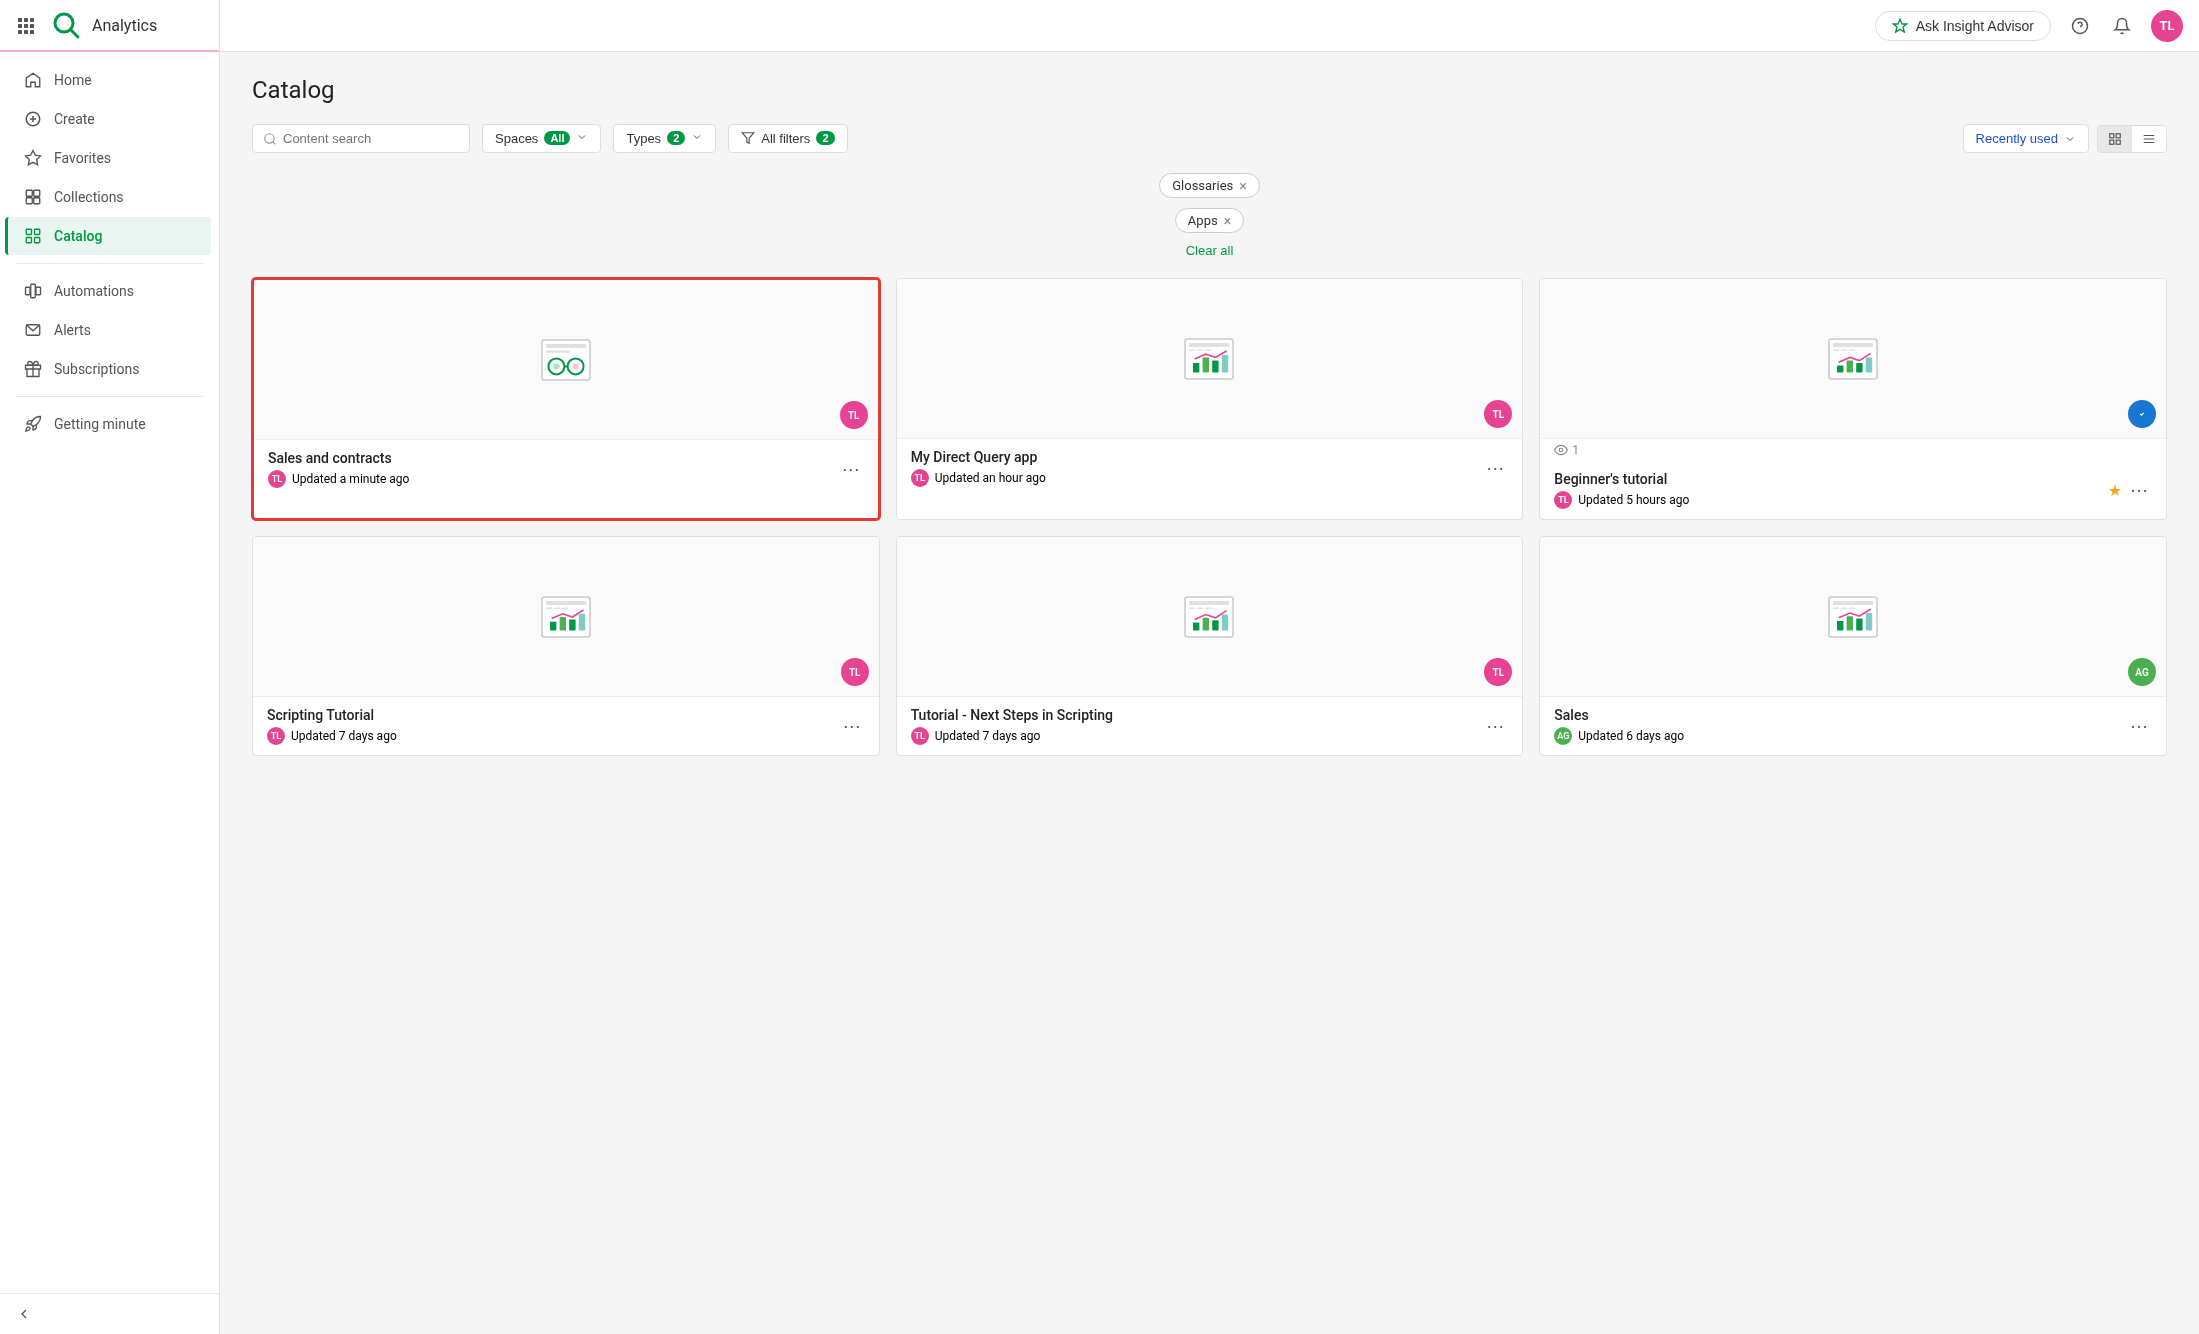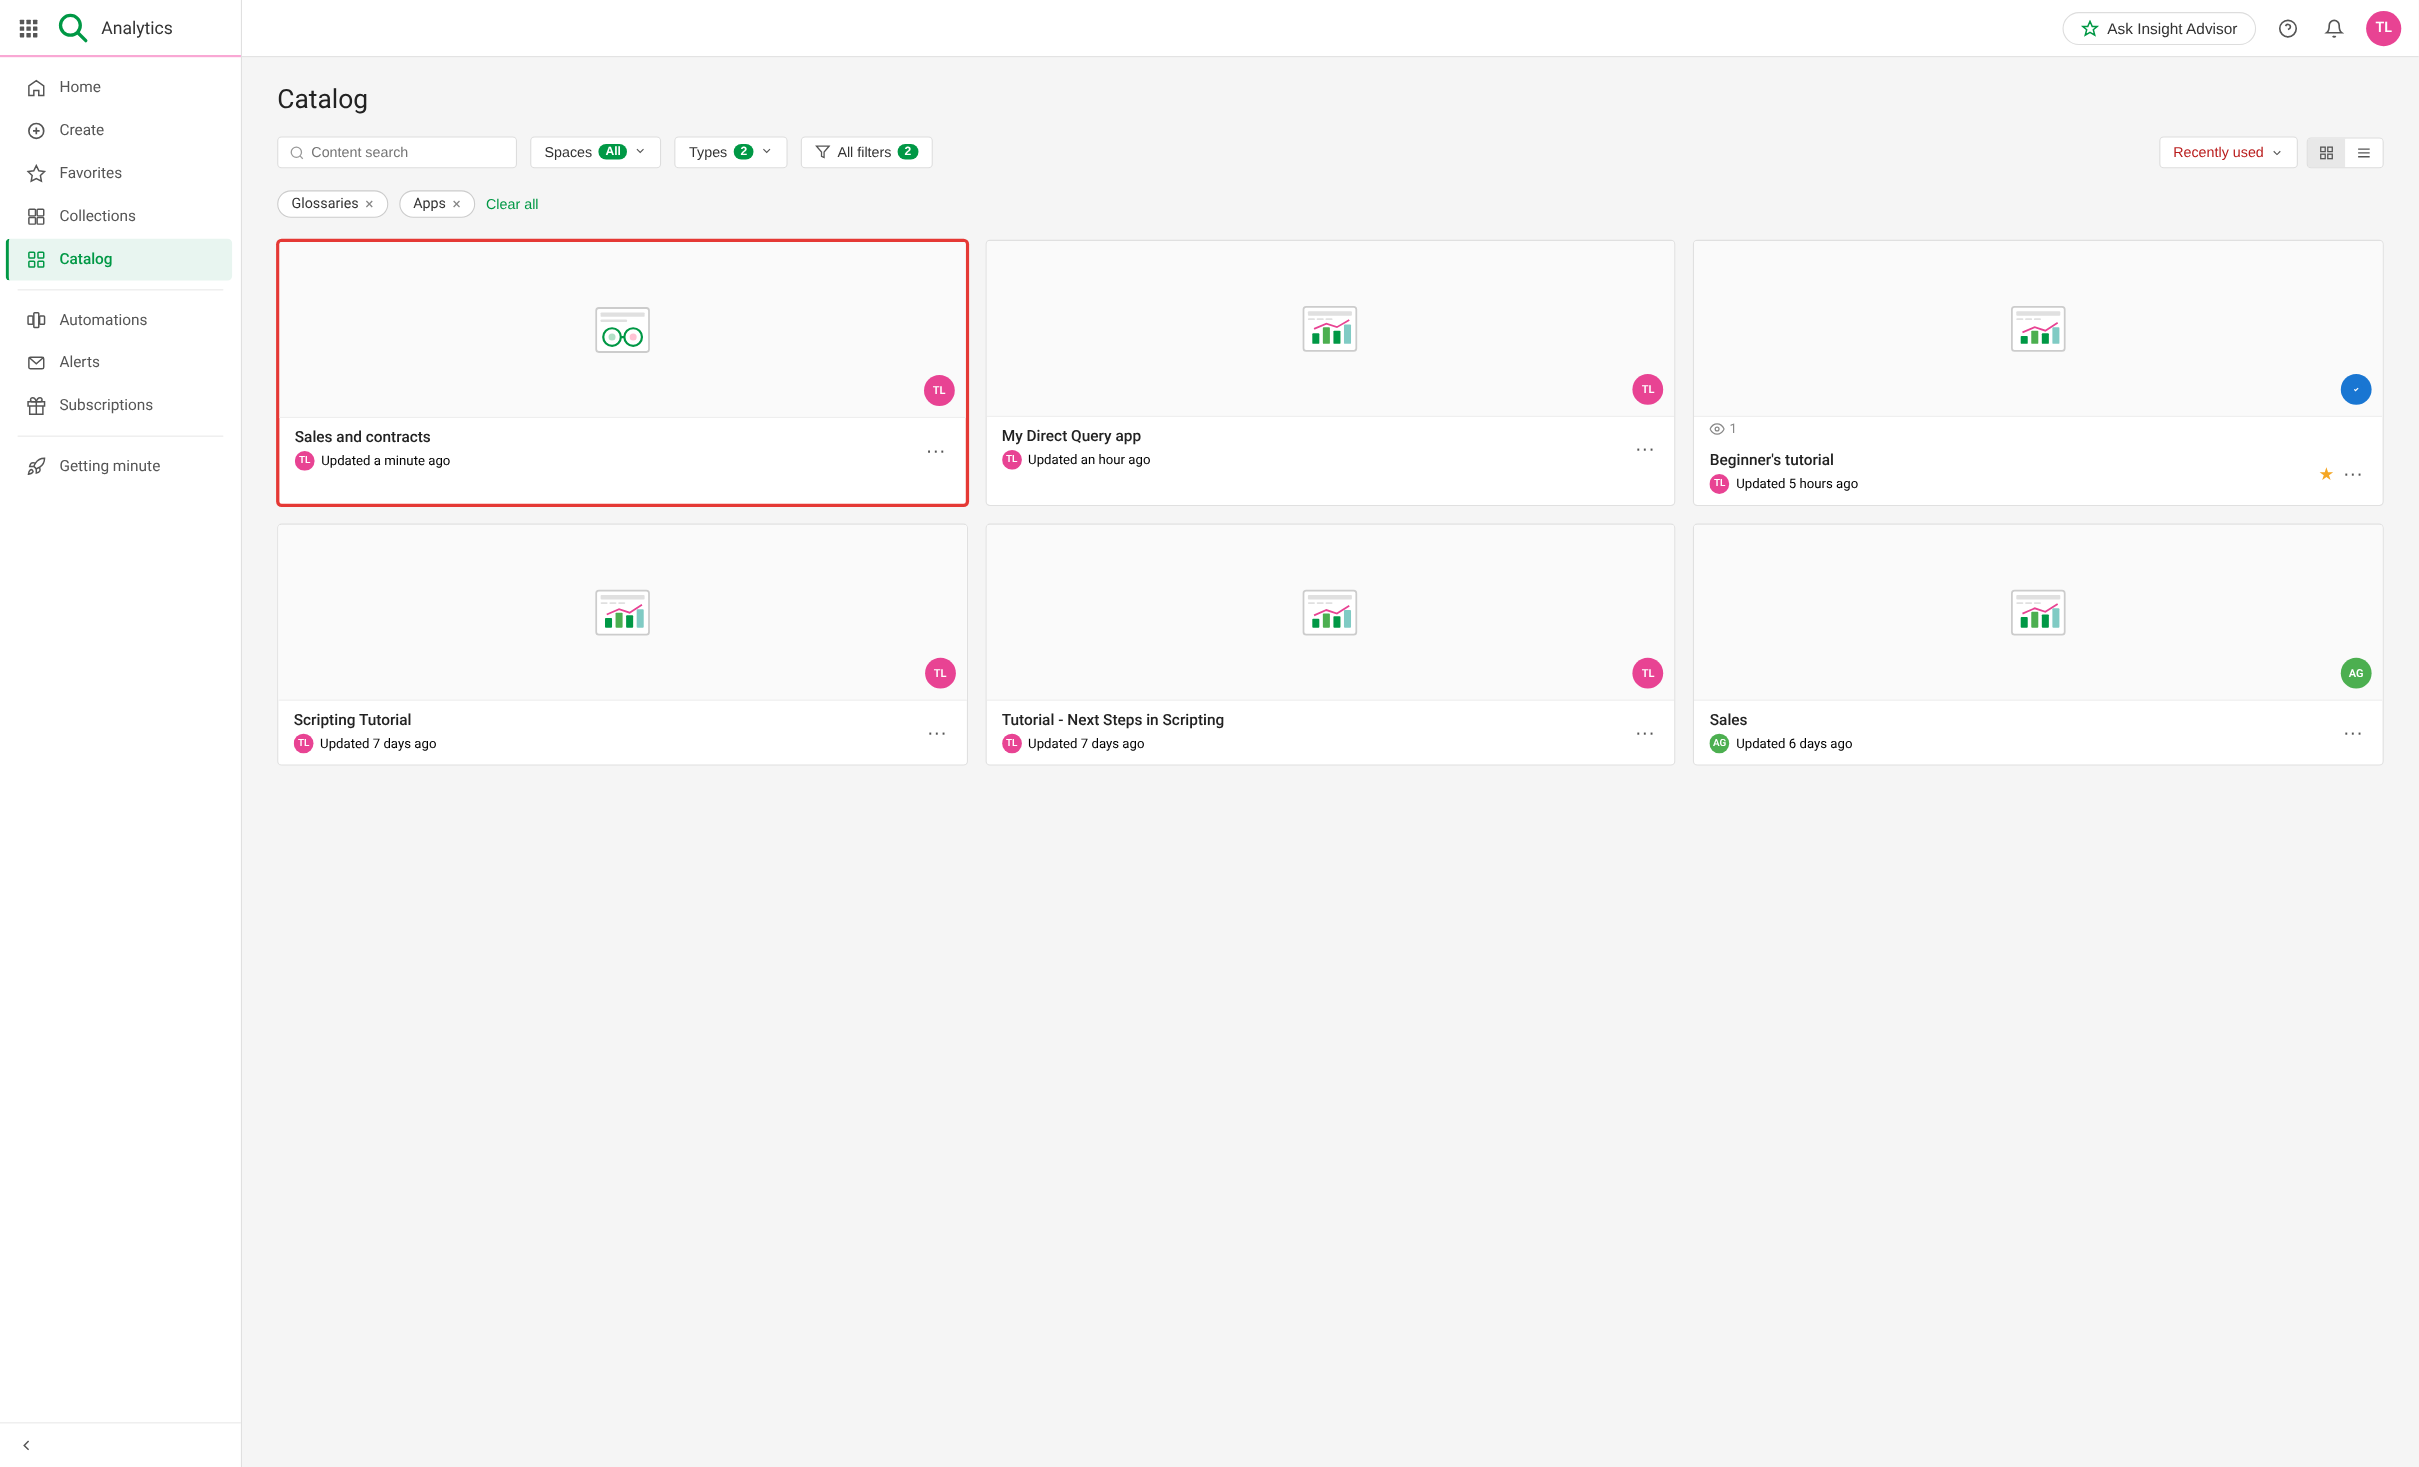--- a/index.html
+++ b/index.html
@@ -234,21 +234,21 @@
     .sort-btn {
       display: flex;
       align-items: center;
       gap: 6px;
       border: 1px solid #ddd;
       border-radius: 4px;
       padding: 6px 12px;
       background: #fff;
       cursor: pointer;
       font-size: 13px;
-      color: #b91c1c;
+      color: #1d4ed8;
     }
     .view-btns {
       display: flex;
       border: 1px solid #ddd;
       border-radius: 4px;
       overflow: hidden;
     }
     .view-btn {
       padding: 6px 10px;
       background: #fff;
@@ -260,20 +260,21 @@
     }
     .view-btn.active { background: #e8e8e8; }
 
     
     .active-filters {
       display: flex;
       align-items: center;
       gap: 10px;
       margin-bottom: 20px;
       flex-wrap: wrap;
+      flex-direction: column;
     }
     .filter-chip {
       display: flex;
       align-items: center;
       gap: 6px;
       border: 1px solid #ccc;
       border-radius: 20px;
       padding: 4px 12px;
       background: #fff;
       font-size: 13px;

